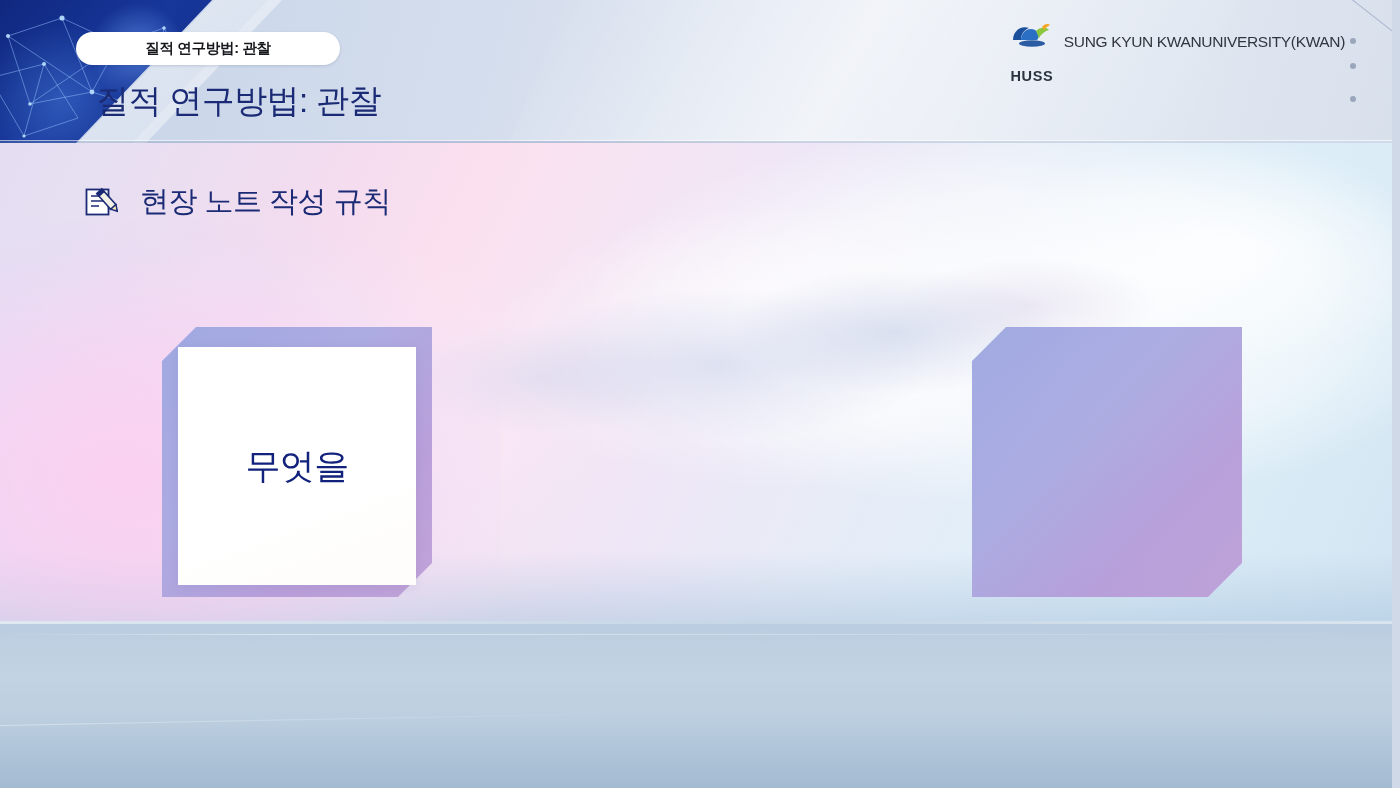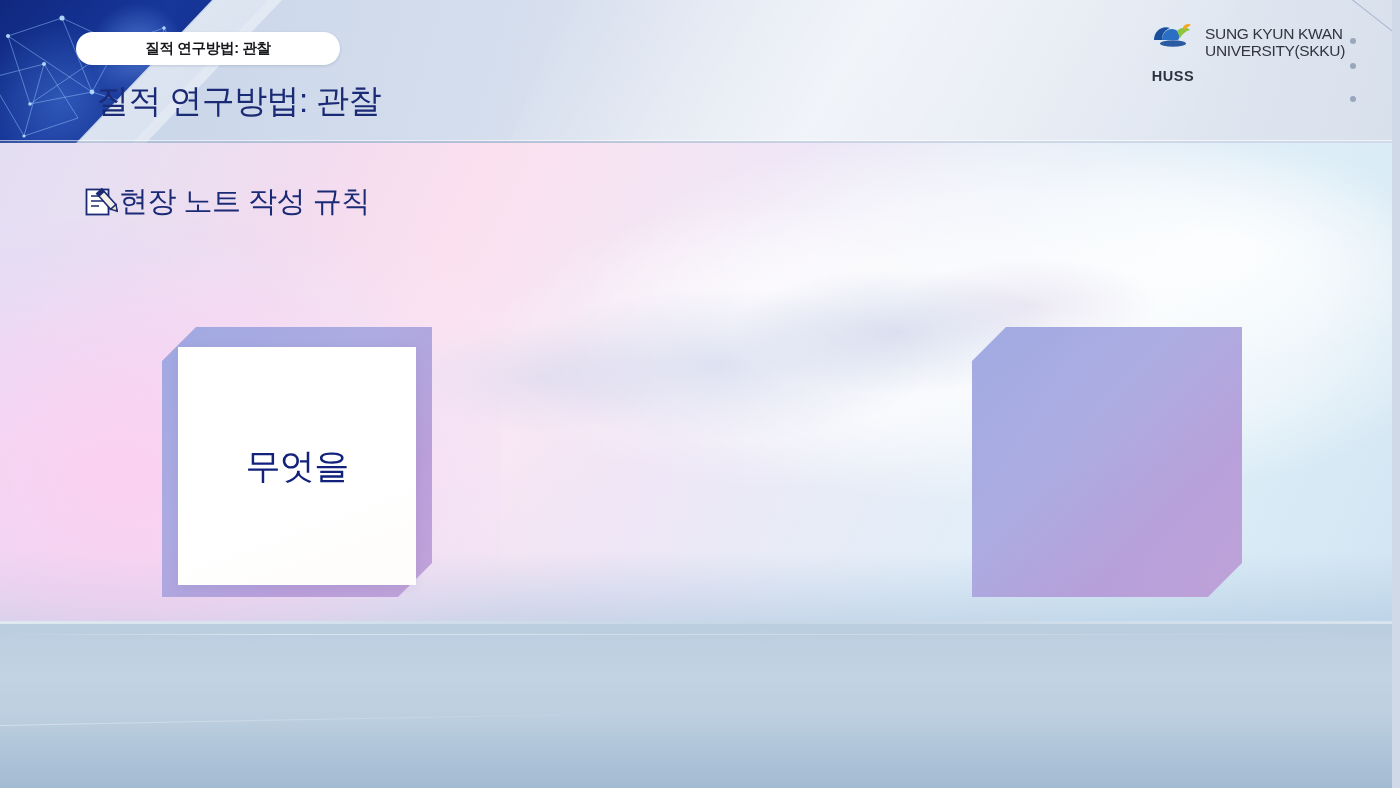--- a/index.html
+++ b/index.html
@@ -156,21 +156,21 @@
   .logo-lockup{
     position:absolute; right:55px; top:21px;
     display:flex; align-items:center; gap:9px;
   }
   .logo-mark{ width:46px; height:43px; position:relative; flex:0 0 auto; }
   .logo-mark svg{ width:46px; height:30px; display:block; }
   .logo-huss{
     font-size:14.5px; font-weight:800; color:#2c3340;
     letter-spacing:0.6px; line-height:1; text-align:center; margin-top:18px;
   }
-  .logo-wordmark{ display:flex; flex-direction:column; line-height:1.06; }
+  .logo-wordmark{ display:flex; line-height:1.06;align-items:center; }
   .logo-wordmark span{
     font-size:15.5px; font-weight:400; color:#30353f; letter-spacing:-0.35px;
     white-space:nowrap;
   }
   .header-dots{ position:absolute; right:44px; top:38px; }
   .header-dots i{
     display:block; width:6px; height:6px; border-radius:50%;
     background:#9aa6bb; margin-bottom:19px;
   }
   .header-dot-lone{
@@ -178,21 +178,21 @@
     width:6px; height:6px; border-radius:50%; background:#9aa6bb;
   }
   .header-diag{
     position:absolute; right:-30px; top:60px; width:190px; height:1px;
     background:rgba(130,148,178,0.55); transform:rotate(38deg); transform-origin:right center;
   }
 
   
   .bullet-row{
     position:absolute; left:84px; top:182px;
-    display:flex; align-items:center; gap:1px;
+    display:flex; align-items:center; gap:22px;
   }
   .bullet-icon{ width:34px; height:34px; display:block; flex:0 0 auto; }
   .bullet-text{
     font-size:29px; font-weight:400; color:#1b2a75; letter-spacing:-0.5px;
     white-space:nowrap;
   }
 
   
   .card-wrap{ position:absolute; width:270px; height:270px; }
   .card-left { left:162px;  top:327px; }
@@ -285,21 +285,21 @@
           <path d="M4 19 C4 9, 13 4, 20 7 C15 9, 12 13, 12 19 Z" fill="#1b4f9c"></path>
           <path d="M12 19 C12 11, 19 6, 26 9 C30 11, 31 16, 28 19 Z" fill="#2a6fc4"></path>
           <path d="M27 10 C31 6, 37 6, 40 9 C36 10, 32 13, 30 17 Z" fill="#8cc63f"></path>
           <path d="M33 6 C35 3, 39 2, 41 4 C39 5, 36 7, 35 9 Z" fill="#f5a623"></path>
           <ellipse cx="23" cy="22.5" rx="13" ry="3.2" fill="#1b4f9c" opacity="0.92"></ellipse>
         </svg>
         <div class="logo-huss">HUSS</div>
       </div>
       <div class="logo-wordmark">
         <span>SUNG KYUN KWAN</span>
-        <span>UNIVERSITY(SKKU)</span>
+        <span>UNIVERSITY(KWAN)</span>
       </div>
     </div>
 
     <div class="header-dots">
       <i></i>
       <i></i>
     </div>
     <div class="header-dot-lone"></div>
     <div class="header-diag"></div>
 

